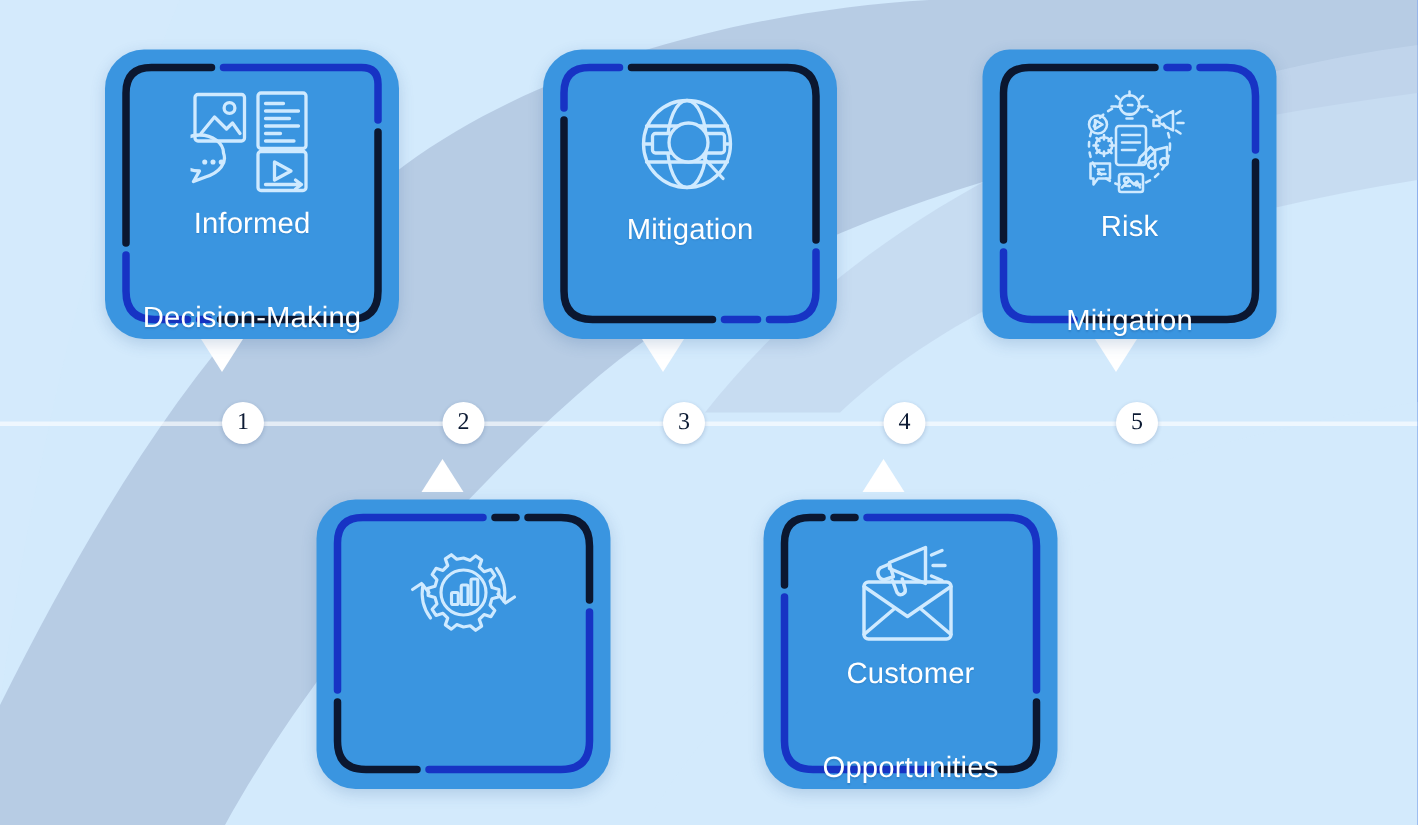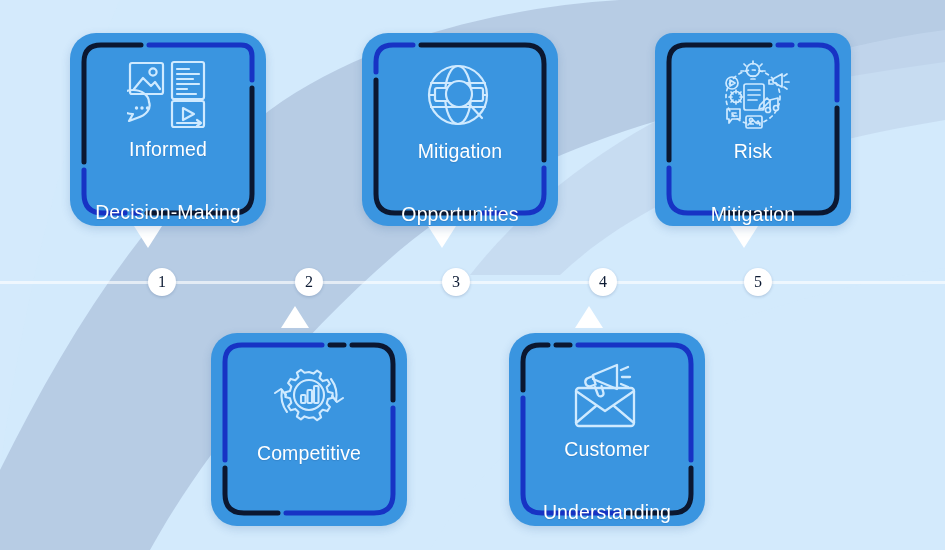--- a/index.html
+++ b/index.html
@@ -206,21 +206,20 @@
           <circle cx="38" cy="36" r="29"></circle>
           <ellipse cx="38" cy="36" rx="13" ry="29"></ellipse>
           <path d="M 11 24 L 65 24 M 11 48 L 65 48 M 9 36 L 67 36"></path>
           <rect x="15" y="29" width="48" height="13" rx="2" fill="#3a95e0" stroke="#cfeaff"></rect>
           <circle cx="39" cy="35" r="13" fill="#3a95e0" stroke="#cfeaff"></circle>
           <path d="M 49 45 L 62 59"></path>
         </svg>
       </div>
       <div class="card-label">
         <span>Mitigation</span>
-        <span class="l2">Opportunities</span>
       </div>
     </div>
   </div>
 
   <div class="card" style="left:655px; top:33px;border-radius:18px;">
     <div class="inner-frame">
       <svg width="174" height="175" viewBox="0 0 174 175">
         <path d="M 104 3 L 20 3 Q 3 3 3 20 L 3 118" fill="none" stroke="#0b1730" stroke-width="5" stroke-linecap="round"></path>
         <path d="M 112 3 L 126 3" fill="none" stroke="#1733c4" stroke-width="5" stroke-linecap="round"></path>
         <path d="M 134 3 L 152 3 Q 171 3 171 22 L 171 58" fill="none" stroke="#1733c4" stroke-width="5" stroke-linecap="round"></path>
@@ -278,21 +277,20 @@
           <rect x="32" y="33" width="4.5" height="8" rx="1"></rect>
           <rect x="38.5" y="28" width="4.5" height="13" rx="1"></rect>
           <rect x="45" y="24" width="4.5" height="17" rx="1"></rect>
           <path d="M 62 17 a 28 28 0 0 1 5 22"></path>
           <path d="M 63 34 l 5 6 l 6 -4"></path>
           <path d="M 18 50 a 28 28 0 0 1 -5 -22"></path>
           <path d="M 17 33 l -5 -6 l -6 4"></path>
         </svg>
       </div>
       <div class="card-label">
-        <span>Competitive</span>
       </div>
     </div>
   </div>
 
   <div class="card" style="left:509px; top:333px;">
     <div class="inner-frame">
       <svg width="174" height="175" viewBox="0 0 174 175">
         <path d="M 28 3 L 20 3 Q 3 3 3 20 L 3 48" fill="none" stroke="#0b1730" stroke-width="5" stroke-linecap="round"></path>
         <path d="M 36 3 L 50 3" fill="none" stroke="#0b1730" stroke-width="5" stroke-linecap="round"></path>
         <path d="M 58 3 L 152 3 Q 171 3 171 22 L 171 118" fill="none" stroke="#1733c4" stroke-width="5" stroke-linecap="round"></path>
@@ -307,21 +305,21 @@
           <path d="M 25 16 l -6 2.5 a 4.5 4.5 0 0 0 2.6 8 l 6 -2 Z"></path>
           <path d="M 27 27 l 3 8 a 3 3 0 0 0 5.5 -2 l -2 -7"></path>
           <path d="M 53 10 l 7 -3 M 54 17 h 8 M 53 24 l 7 3"></path>
           <rect x="8" y="28" width="58" height="38" rx="3"></rect>
           <path d="M 8 31 L 37 51 L 66 31"></path>
           <path d="M 8 63 L 28 46 M 66 63 L 46 46"></path>
         </svg>
       </div>
       <div class="card-label">
         <span>Customer</span>
-        <span class="l2">Understanding</span>
+        <span class="l2">Opportunities</span>
       </div>
     </div>
   </div>
 
   <div class="node" style="left:148px;">
     <span>1</span>
   </div>
   <div class="node" style="left:295px;">
     <span>2</span>
   </div>

